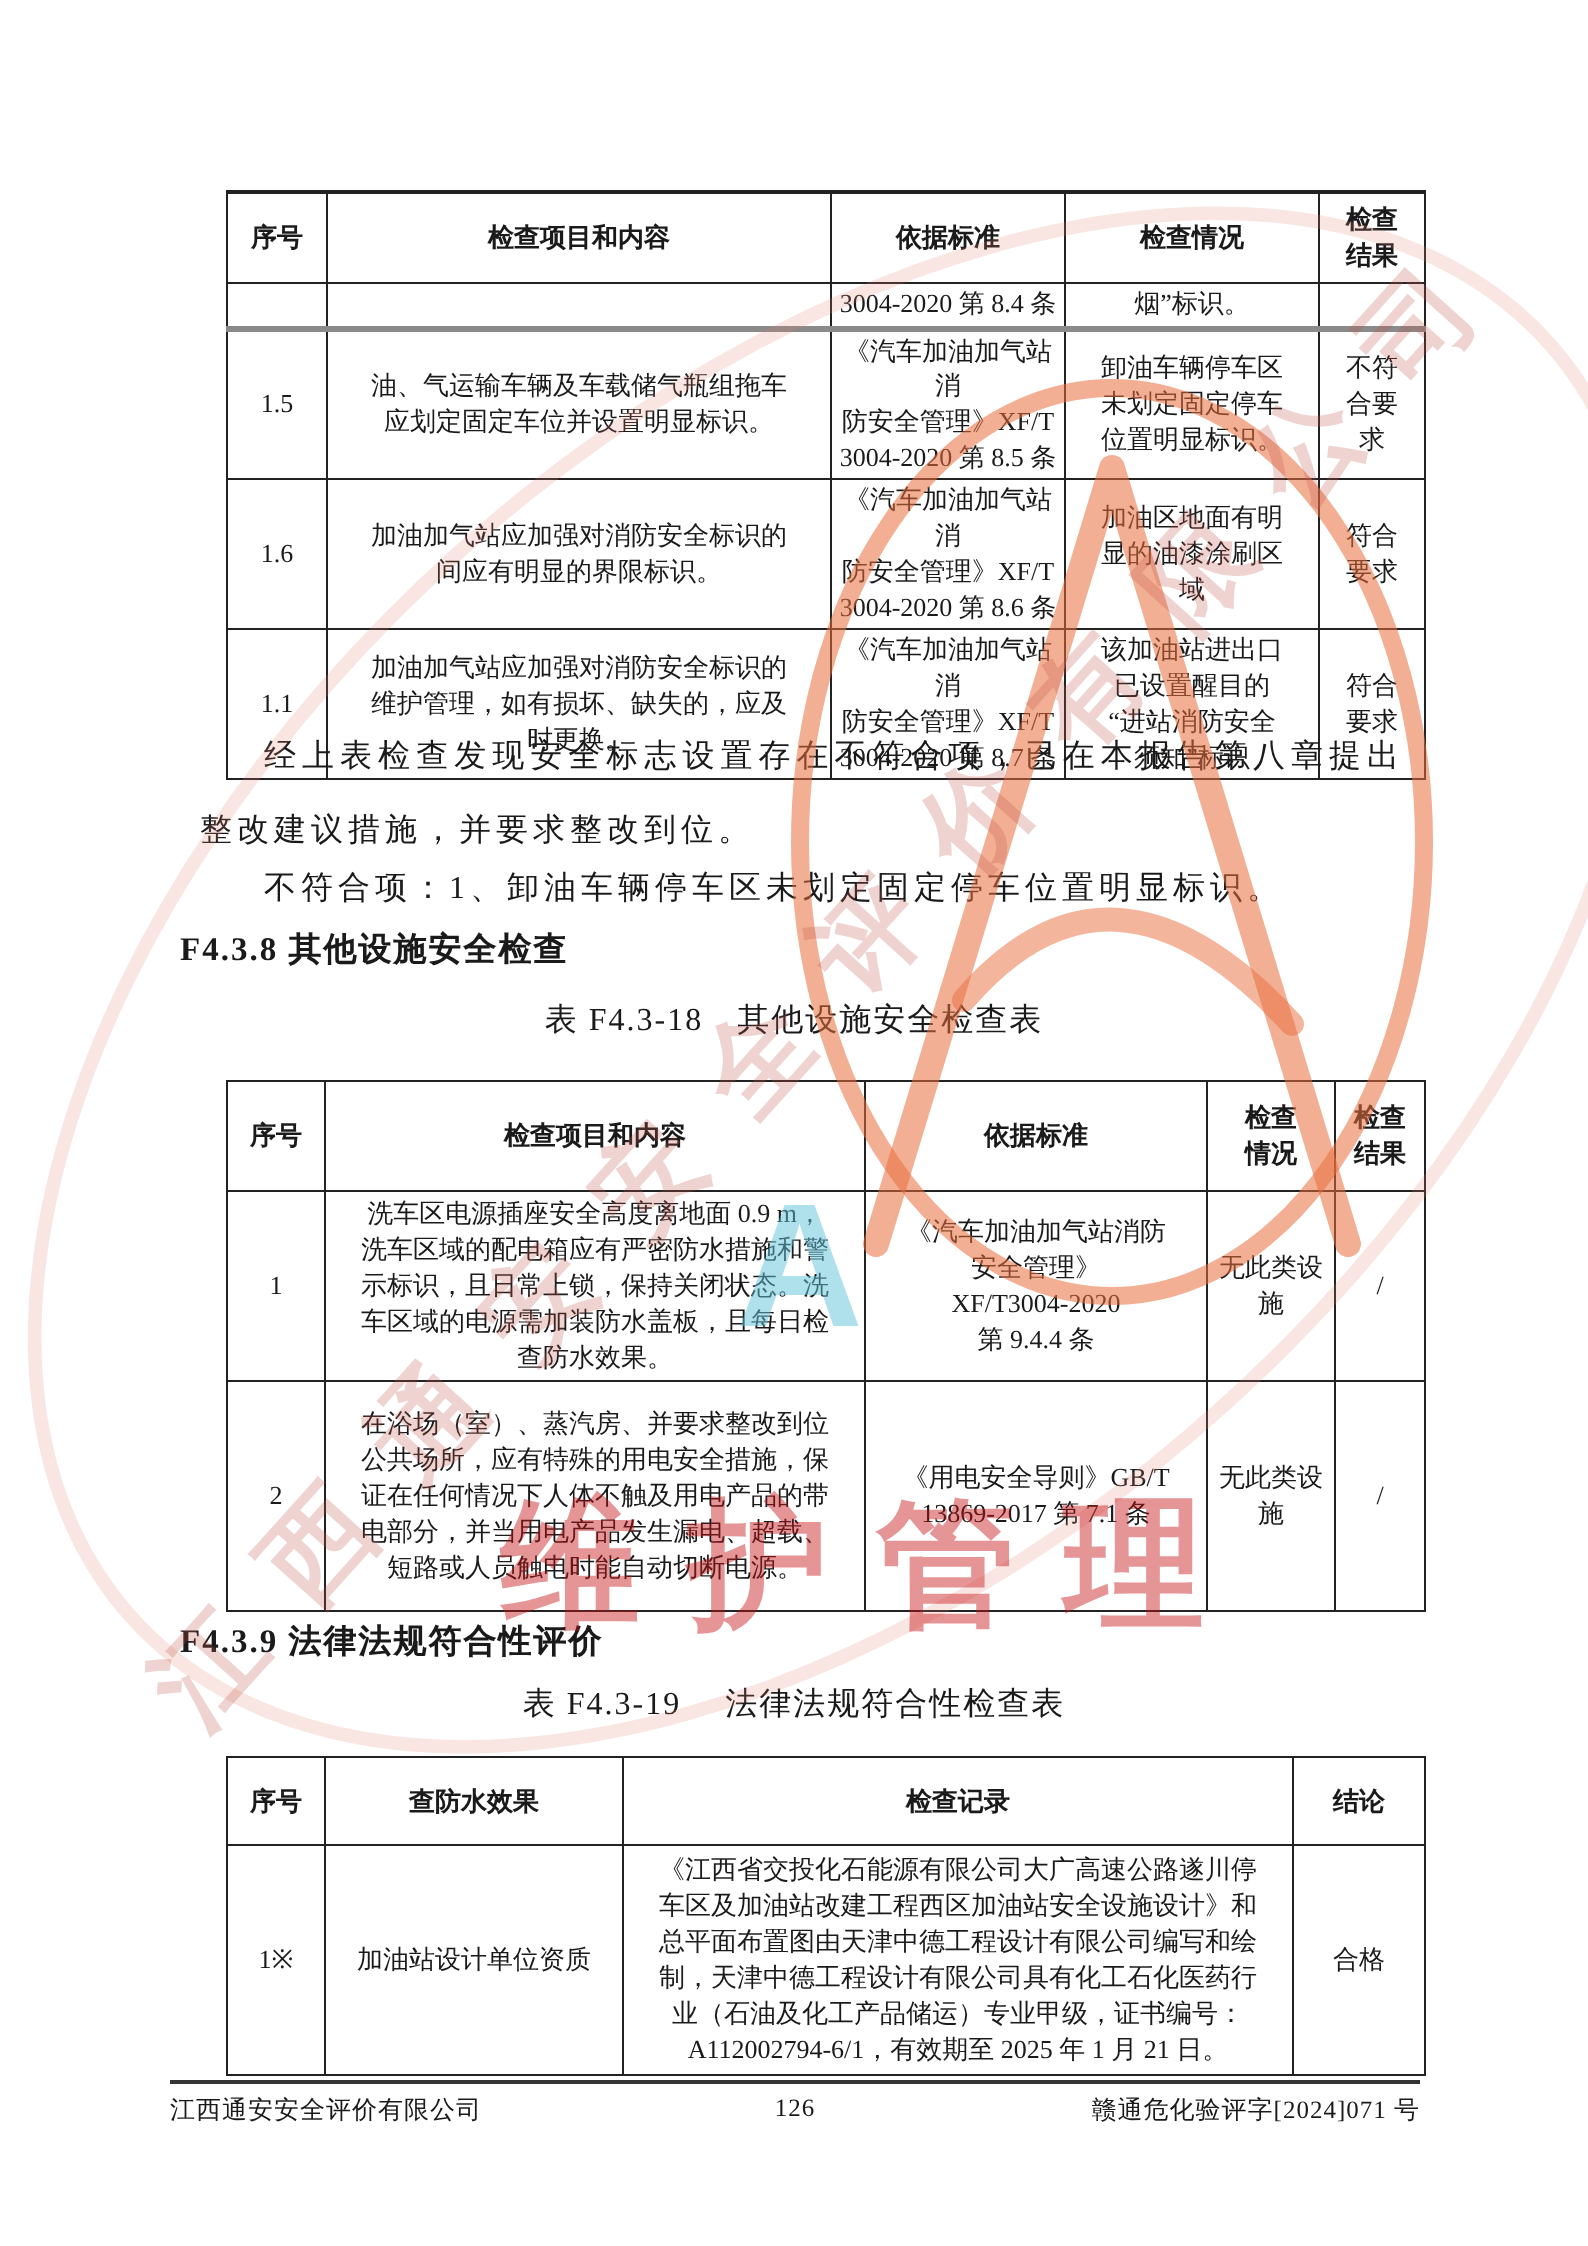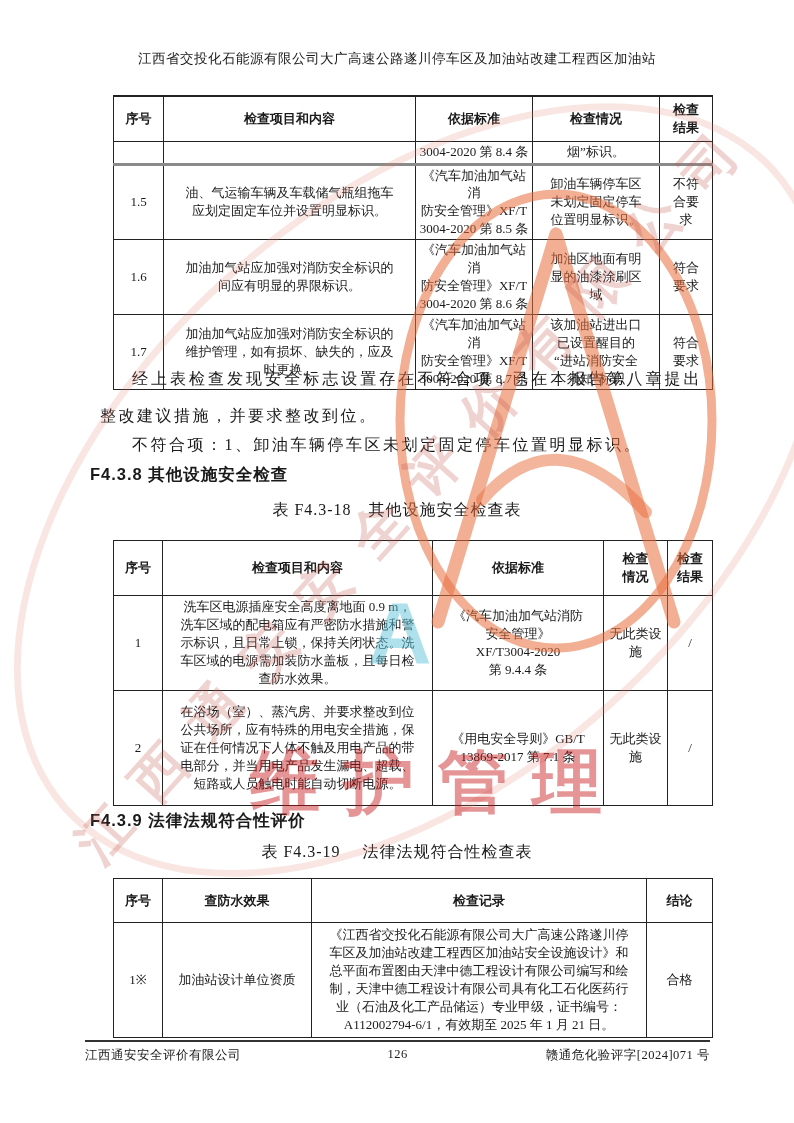--- a/index.html
+++ b/index.html
@@ -24,21 +24,21 @@
   .t2 { top:540px; left:113px; width:599px; }
   .t3 { top:878px; left:113px; width:599px; }
   tr.split-row td { border-bottom:3px solid #8a8a8a;text-align:center; }
 
   
   .para { left:100px; width:602px; font-size:16px; letter-spacing:2.5px;
     line-height:37px; text-indent:2em; text-align:justify; z-index:2; }
   .p2 { line-height:30px; }
 
   
-  .sec-heading { left:90px; font-family:Liberation Sans, sans-serif;
+  .sec-heading { left:90px; font-family:Liberation Serif, serif;
     font-size:16.5px; font-weight:bold; letter-spacing:1px; z-index:2; }
   .caption { left:85px; width:624px; text-align:center; font-size:16px;
     letter-spacing:1px; z-index:2; }
 
   
   .footer { top:1040px; left:85px; width:625px; border-top:2px solid #333;
     padding-top:5px; display:flex; justify-content:space-between;
     font-size:12.5px; letter-spacing:0.5px; z-index:2; }
   .footer .center { position:absolute; left:0; right:0; text-align:center; }
   .footer .left, .footer .right { position:relative; z-index:1; background:transparent; }
@@ -66,21 +66,20 @@
   <svg class="abs wm wm-logo" width="336" height="478" viewBox="0 0 336 478">
     <ellipse cx="168" cy="239" rx="156" ry="227" fill="none" stroke="rgba(232,110,60,0.55)" stroke-width="9"></ellipse>
     <path d="M168,52 L50,440 M168,52 L286,440" fill="none" stroke="rgba(232,110,60,0.55)" stroke-width="13" stroke-linecap="round"></path>
     <path d="M94,318 Q168,232 258,330" fill="none" stroke="rgba(232,110,60,0.50)" stroke-width="12" stroke-linecap="round"></path>
   </svg>
   <div class="abs wm wm-cyan">A</div>
   <div class="abs wm wm-diag">江西通安安全评价有限公司</div>
   <div class="abs wm wm-big">维护管理</div>
 
   <div class="abs doc-header">
-    <div>江西省交投化石能源有限公司大广高速公路遂川停车区及加油站改建工程西区加油站</div>
   </div>
 
   <table class="abs t1">
     <colgroup>
         <col style="width:50px">
         <col style="width:252px">
         <col style="width:117px">
         <col style="width:127px">
         <col style="width:53px">
       </colgroup>
@@ -121,21 +120,21 @@
       <td>《汽车加油加气站消
 防安全管理》XF/T
 3004-2020 第 8.6 条</td>
       <td>加油区地面有明
 显的油漆涂刷区
 域</td>
       <td>符合
 要求</td>
     </tr>
     <tr style="height:71px">
-      <td>1.7</td>
+      <td>1.1</td>
       <td>加油加气站应加强对消防安全标识的
 维护管理，如有损坏、缺失的，应及
 时更换。</td>
       <td>《汽车加油加气站消
 防安全管理》XF/T
 3004-2020 第 8.7 条</td>
       <td>该加油站进出口
 已设置醒目的
 “进站消防安全
 须知”标识</td>

